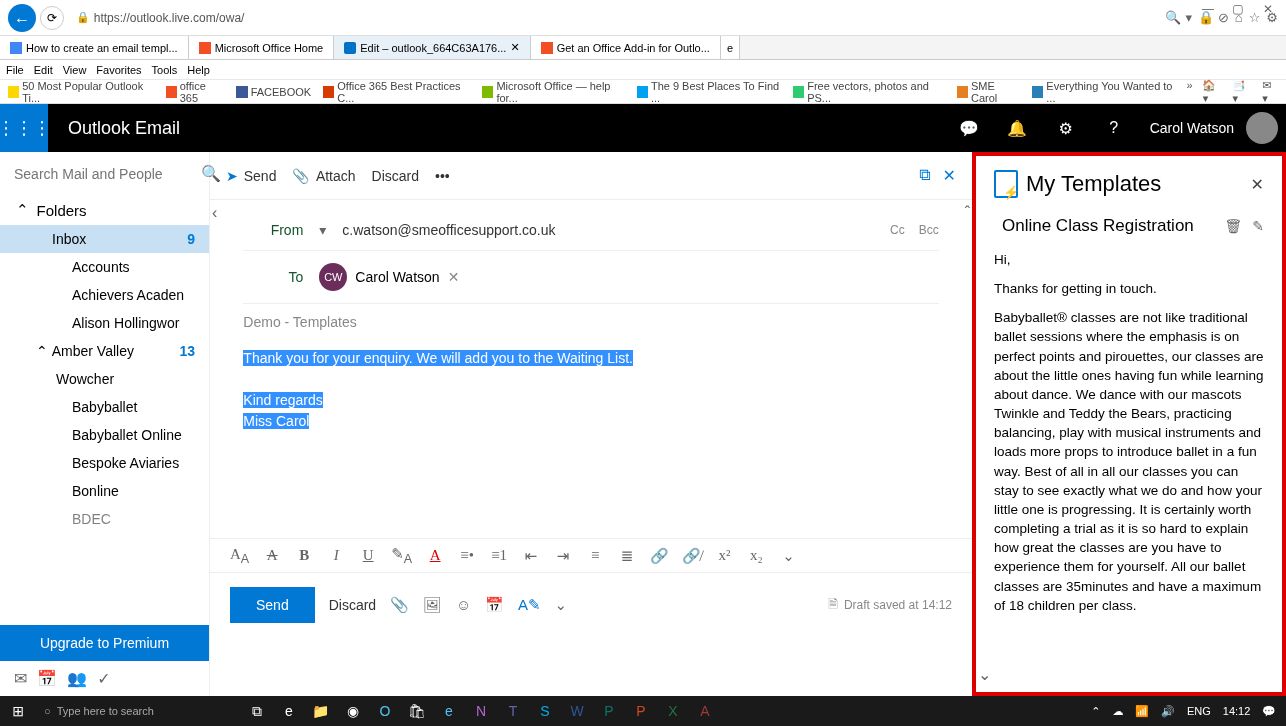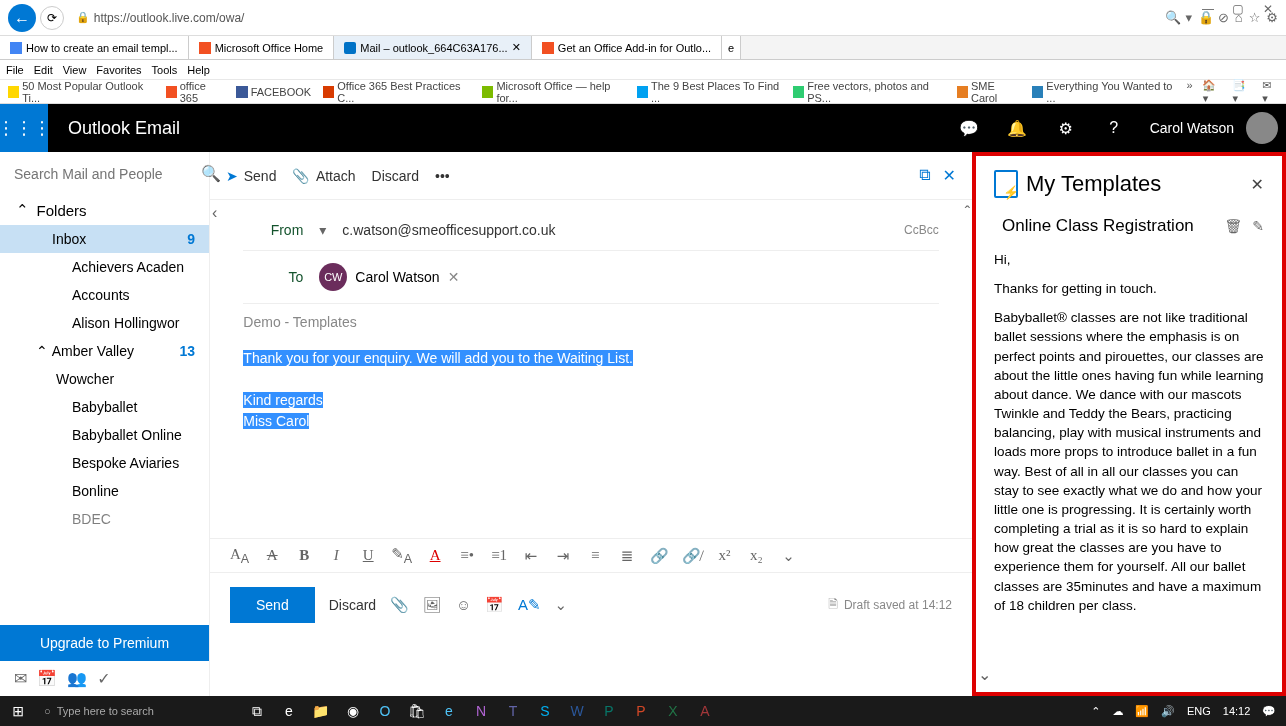--- a/index.html
+++ b/index.html
@@ -56,21 +56,21 @@
 .tb-icon { color: #0078d4; }
 .compose-spacer { flex: 1; }
 .tb-right { display: flex; gap: 12px; color: #0078d4; font-size: 16px; }
 
 .compose-fields { padding: 10px 24px; }
 .field-row { display: flex; align-items: center; padding: 12px 0; border-bottom: 1px solid #eee; font-size: 14px; gap: 16px; }
 .field-label { color: #14532d; width: 60px; text-align: right; }
 .field-val { color: #333; }
 .recipient-chip { display: flex; align-items: center; gap: 8px; }
 .chip-avatar { width: 28px; height: 28px; border-radius: 50%; background: #6b2d5c; color: #fff; display: flex; align-items: center; justify-content: center; font-size: 11px; }
-.cc-bcc { margin-left: auto; color: #888; font-size: 12px; display: flex; gap: 0; }
+.cc-bcc { margin-left: auto; color: #888; font-size: 12px; display: flex; gap: 14px; }
 
 .subject-line { padding: 10px 0; color: #888; font-size: 14px; }
 .body-area { margin-top: 8px; min-height: 180px; font-size: 14px; line-height: 1.5; }
 .selected-text { background: #3390ff; color: #fff; }
 
 .format-toolbar { border-top: 1px solid #eee; border-bottom: 1px solid #eee; padding: 6px 20px; display: flex; gap: 14px; align-items: center; color: #666; font-size: 15px; }
 .format-toolbar span { min-width: 18px; text-align: center; font-family: Georgia, serif; }
 
 .send-row { padding: 14px 20px; display: flex; align-items: center; gap: 14px; }
 .send-btn { background: #0078d4; color: #fff; padding: 10px 26px; font-size: 14px; border: none; }
@@ -126,21 +126,21 @@
 
 <div class="tabs-row">
   <div class="ie-tab">
       <span class="favicon favicon-g"></span>
       <span>How to create an email templ...</span>
     </div>
   <div class="ie-tab">
       <span class="favicon favicon-ms"></span>
       <span>Microsoft Office Home</span>
     </div>
-  <div class="ie-tab" style="background:#e8f0f8"><span class="favicon favicon-o"></span><span>Mail – outlook_664C63A176...</span> ✕</div>
+  <div class="ie-tab" style="background:#e8f0f8"><span class="favicon favicon-o"></span><span>Edit – outlook_664C63A176...</span> ✕</div>
   <div class="ie-tab">
       <span class="favicon favicon-ms"></span>
       <span>Get an Office Add-in for Outlo...</span>
     </div>
   <div class="ie-tab" style="padding:0 6px">e</div>
 </div>
 
 <div class="menu-row">
   <span>File</span>
   <span>Edit</span>
@@ -218,24 +218,24 @@
     <div class="folders-label">
       <span>⌃</span>
       <span>Folders</span>
     </div>
     <div class="folder-list">
       <div class="folder-item selected">
           <span>Inbox</span>
           <span class="folder-count">9</span>
         </div>
       <div class="folder-item indent2">
+          <span>Accounts</span>
+        </div>
+      <div class="folder-item indent2">
           <span>Achievers Acaden</span>
-        </div>
-      <div class="folder-item indent2">
-          <span>Accounts</span>
         </div>
       <div class="folder-item indent2">
           <span>Alison Hollingwor</span>
         </div>
       <div class="folder-item indent2" style="padding-left:52px">
           <span style="margin-left:-16px;padding-right:4px">⌃</span>
           <span>Amber Valley</span>
           <span class="folder-count" style="margin-left:auto">13</span>
         </div>
       <div class="folder-item" style="padding-left:56px">

